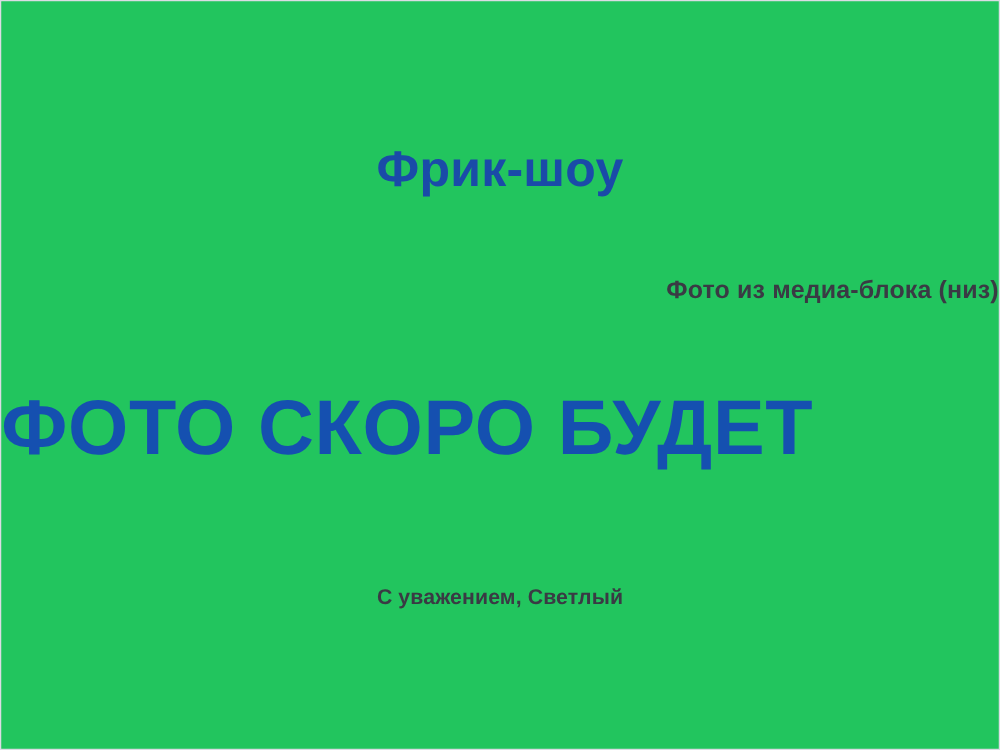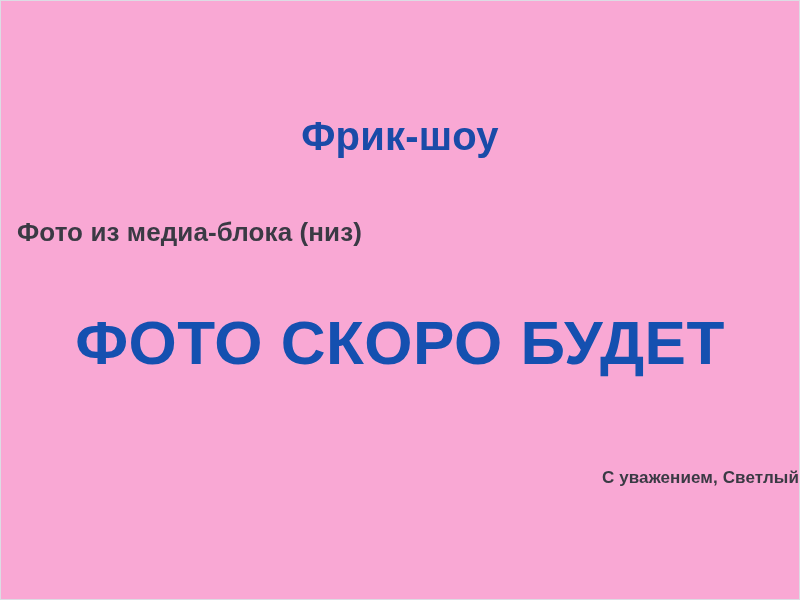--- a/index.html
+++ b/index.html
@@ -10,21 +10,21 @@
   }
   body {
     font-family: "Liberation Sans", "DejaVu Sans", sans-serif;
   }
 
   .placeholder-card {
     position: relative;
     width: 800px;
     height: 600px;
     box-sizing: border-box;
-    background: #f9a8d4;
+    background: #22c55e;
     border: 1px solid #dcdce4;
     overflow: hidden;
     -webkit-font-smoothing: antialiased;
   }
 
   .card-inner {
     position: absolute;
     inset: 0;
     display: block;
   }
@@ -43,52 +43,52 @@
     color: #1a4ba8;
     white-space: nowrap;
   }
 
   
   .slot-subtitle {
     position: absolute;
     left: 0;
     right: 0;
     top: 214px;
-    text-align: left;
-    font-size: 26px;
+    text-align: right;
+    font-size: 20px;
     font-weight: bold;
     line-height: 34px;
     letter-spacing: 0.1px;
     color: #3a3a44;
     white-space: nowrap;
     padding-left: 16px;
   }
 
   
   .coming-soon-headline {
     position: absolute;
     left: 0;
     right: 0;
     top: 306px;
-    text-align: center;
+    text-align: left;
     font-size: 62px;
     font-weight: bold;
     line-height: 72px;
     letter-spacing: 0.5px;
     color: #1550b0;
     white-space: nowrap;
   }
 
   
   .signature-block {
     position: absolute;
     left: 0;
     right: 0;
     top: 462px;
-    text-align: right;
+    text-align: center;
   }
   .signature-line {
     display: block;
     font-size: 17px;
     font-weight: bold;
     line-height: 30px;
     letter-spacing: 0.1px;
     color: #3a3a44;
     white-space: nowrap;
   }

